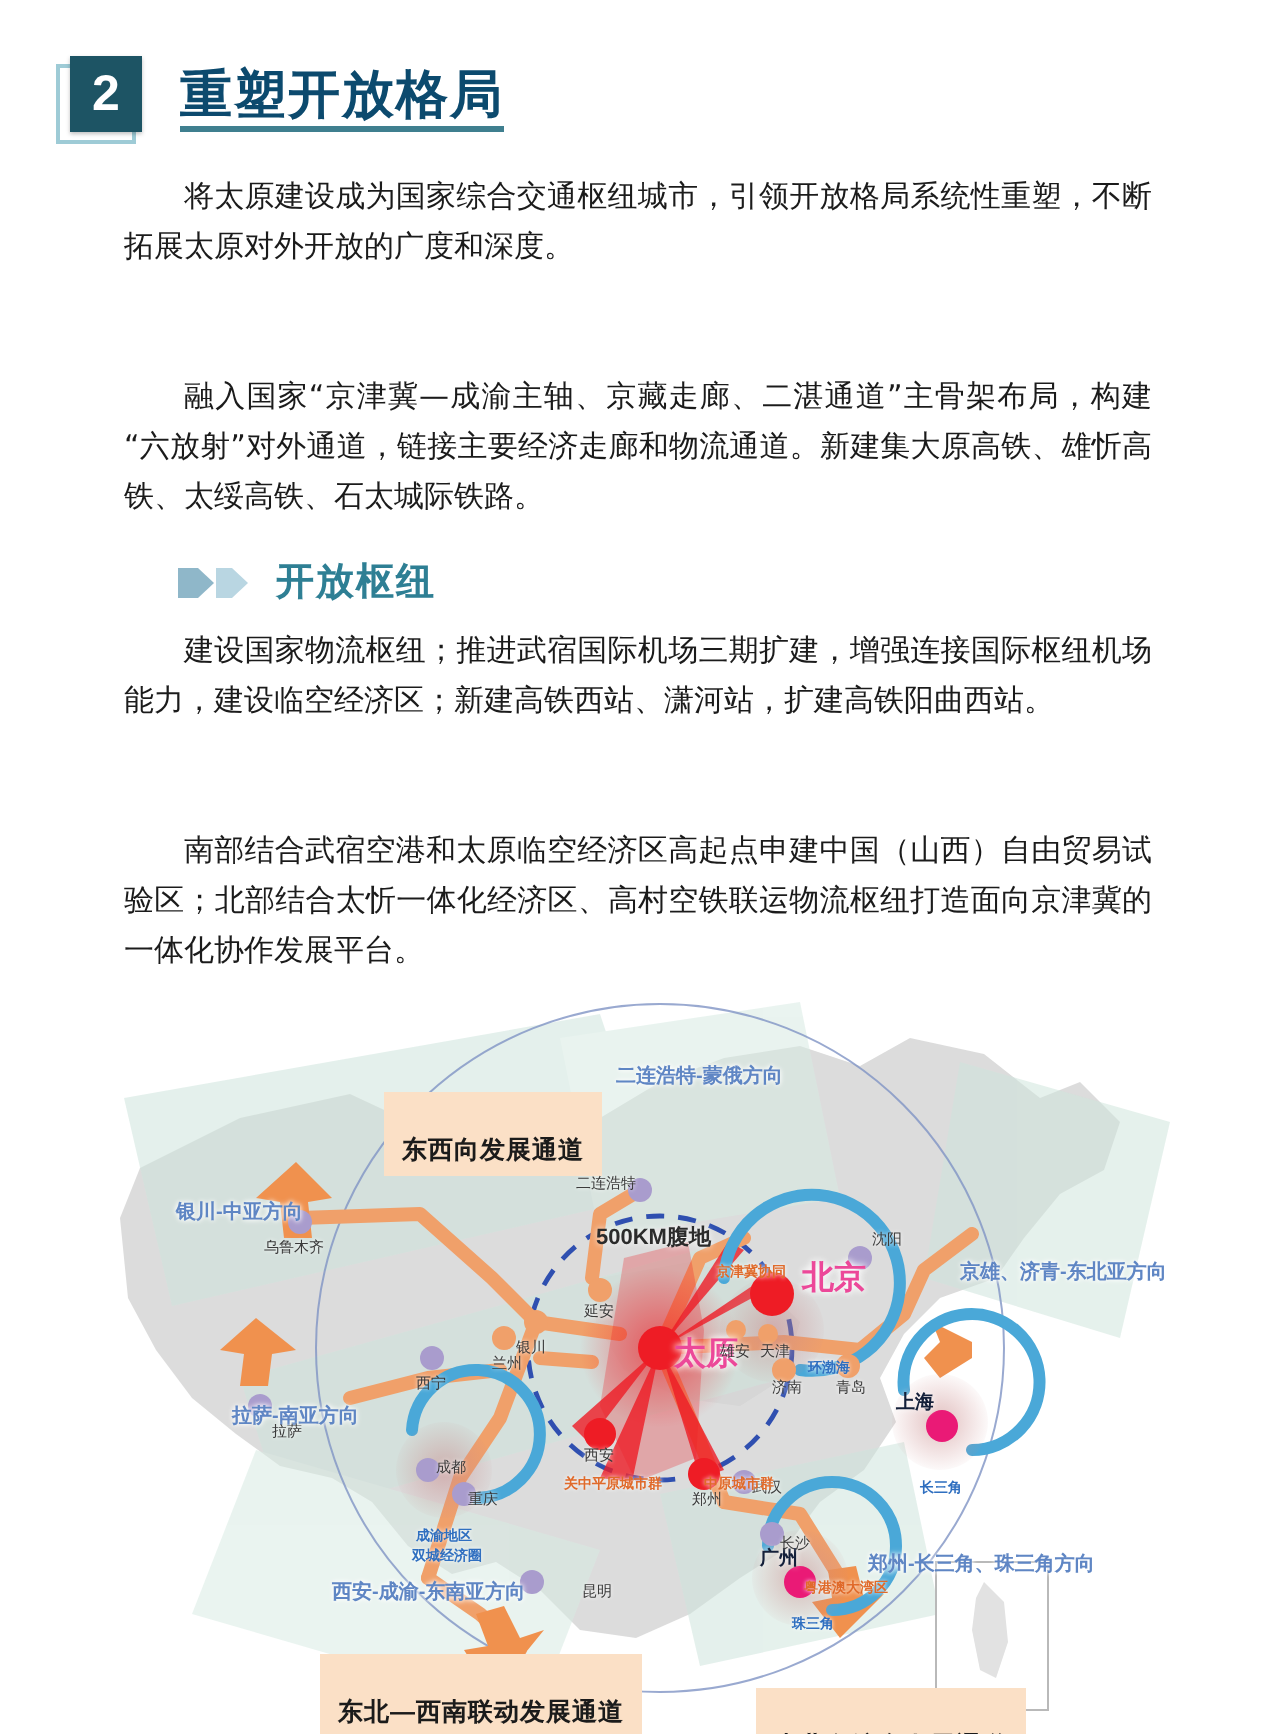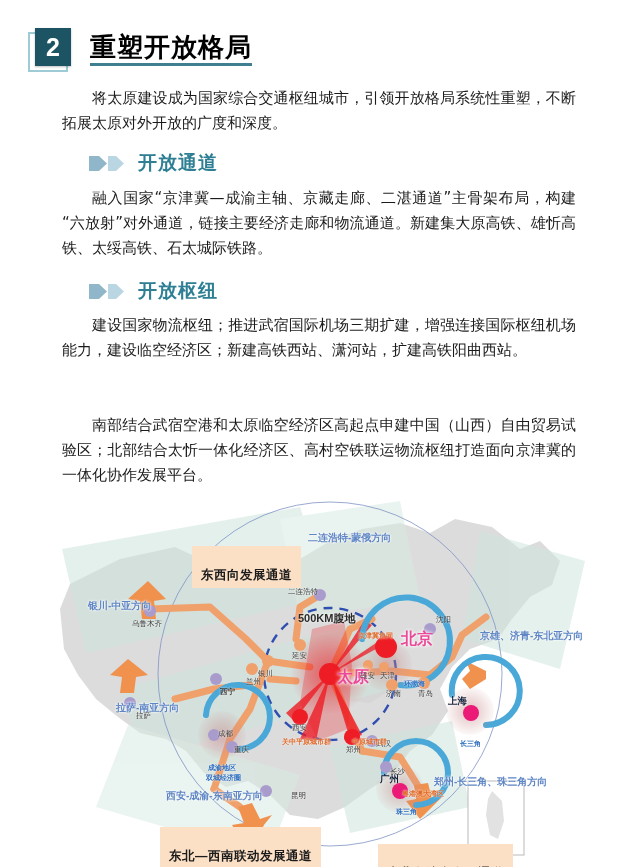--- a/index.html
+++ b/index.html
@@ -18,21 +18,21 @@
     position:absolute;left:0;top:4px;width:40px;height:40px;
     border:2px solid #9ecbd6;background:#ffffff;box-sizing:border-box;
   }
   .badge-main{
     position:absolute;left:7px;top:0px;width:36px;height:38px;
     background:#1d5464;color:#ffffff;font-size:25px;font-weight:bold;
     display:flex;align-items:center;justify-content:center;
     box-shadow:0 1px 2px rgba(0,0,0,.25);
   }
   .sec-title{
-    margin-left:16px;font-size:26px;font-weight:bold;color:#000000;
+    margin-left:16px;font-size:26px;font-weight:bold;color:#0c4a6e;
     letter-spacing:1px;border-bottom:3px solid #3f7f8f;padding-bottom:2px;
     line-height:1.05;
   }
 
   
   .para{
     position:absolute;left:62px;width:514px;
     font-size:15px;line-height:25px;color:#1b1b1b;text-align:justify;
     text-indent:2em;font-family:"DejaVu Sans","Liberation Sans",sans-serif;
   }
@@ -66,29 +66,20 @@
   <div class="sec-head">
     <div class="badge-wrap">
       <div class="badge-shadow"></div>
       <div class="badge-main">2</div>
     </div>
     <div class="sec-title">重塑开放格局</div>
   </div>
 
   <div class="para" style="top:86px;">将太原建设成为国家综合交通枢纽城市，引领开放格局系统性重塑，不断拓展太原对外开放的广度和深度。</div>
 
-  <div class="sub" style="top:150px;">
-    <span class="chev">
-      <svg width="38" height="17" viewBox="0 0 38 17" xmlns="http://www.w3.org/2000/svg">
-        <path d="M1 1 L11 1 L19 8.5 L11 16 L1 16 Z" fill="#8fb7c9"></path>
-        <path d="M20 1 L28 1 L36 8.5 L28 16 L20 16 Z" fill="#b9d6e2"></path>
-      </svg>
-    </span>
-    <span class="sub-label">开放通道</span>
-  </div>
   <div class="para" style="top:186px;">融入国家“京津冀—成渝主轴、京藏走廊、二湛通道”主骨架布局，构建“六放射”对外通道，链接主要经济走廊和物流通道。新建集大原高铁、雄忻高铁、太绥高铁、石太城际铁路。</div>
 
   <div class="sub" style="top:278px;">
     <span class="chev">
       <svg width="38" height="17" viewBox="0 0 38 17" xmlns="http://www.w3.org/2000/svg">
         <path d="M1 1 L11 1 L19 8.5 L11 16 L1 16 Z" fill="#8fb7c9"></path>
         <path d="M20 1 L28 1 L36 8.5 L28 16 L20 16 Z" fill="#b9d6e2"></path>
       </svg>
     </span>
     <span class="sub-label">开放枢纽</span>
@@ -230,21 +221,21 @@
     <div class="mlabel city-mid" style="left:448px;top:206px;">上海</div>
     <div class="mlabel city-mid" style="left:380px;top:284px;">广州</div>
 
     <div class="mlabel city" style="left:132px;top:130px;">乌鲁木齐</div>
     <div class="mlabel city" style="left:288px;top:98px;">二连浩特</div>
     <div class="mlabel city" style="left:436px;top:126px;">沈阳</div>
     <div class="mlabel city" style="left:258px;top:180px;">银川</div>
     <div class="mlabel city" style="left:292px;top:162px;">延安</div>
     <div class="mlabel city" style="left:360px;top:182px;">雄安</div>
     <div class="mlabel city" style="left:380px;top:182px;">天津</div>
-    <div class="mlabel city" style="left:220px;top:198px;font-weight:bold;">西宁</div>
+    <div class="mlabel city" style="left:208px;top:198px;">西宁</div>
     <div class="mlabel city" style="left:246px;top:188px;">兰州</div>
     <div class="mlabel city" style="left:292px;top:234px;">西安</div>
     <div class="mlabel city" style="left:386px;top:200px;">济南</div>
     <div class="mlabel city" style="left:418px;top:200px;">青岛</div>
     <div class="mlabel city" style="left:346px;top:256px;">郑州</div>
     <div class="mlabel city" style="left:136px;top:222px;">拉萨</div>
     <div class="mlabel city" style="left:218px;top:240px;">成都</div>
     <div class="mlabel city" style="left:234px;top:256px;">重庆</div>
     <div class="mlabel city" style="left:376px;top:250px;">武汉</div>
     <div class="mlabel city" style="left:390px;top:278px;">长沙</div>

